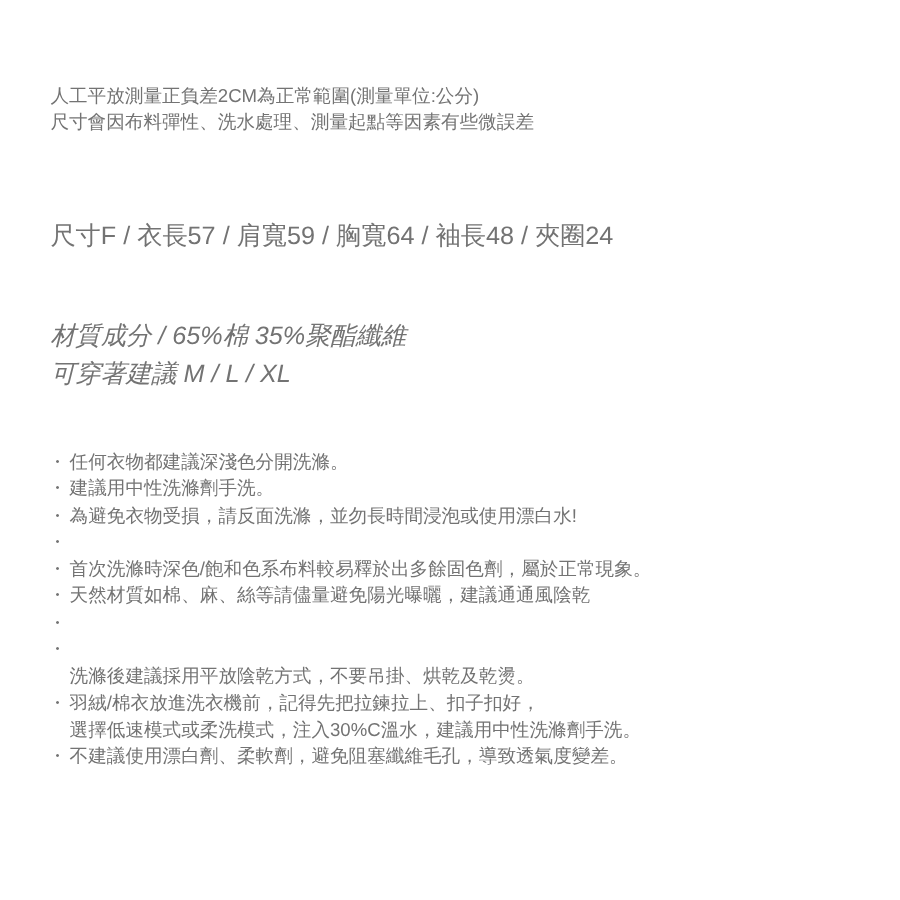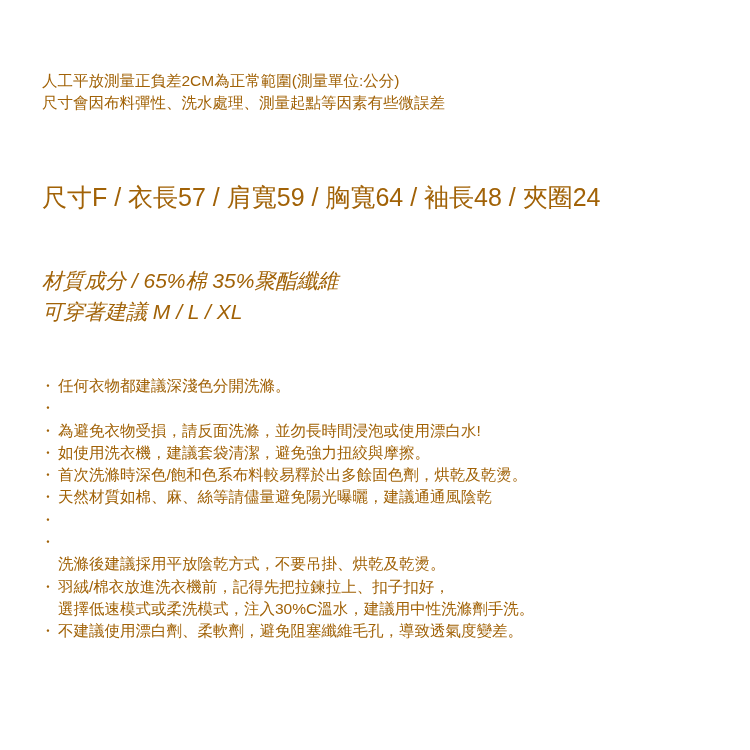--- a/index.html
+++ b/index.html
@@ -7,36 +7,36 @@
     padding: 0;
     background: #ffffff;
   }
   .page {
     position: relative;
     width: 750px;
     height: 750px;
     background: #ffffff;
     overflow: hidden;
     font-family: "Liberation Sans", "DejaVu Sans", sans-serif;
-    color: #a16207;
+    color: #737373;
   }
   .block {
     position: absolute;
     left: 42px;
     right: 20px;
     white-space: nowrap;
   }
   .measure-notes {
     top: 70px;
     font-size: 15.5px;
     line-height: 22.3px;
   }
   .size-line {
     top: 185px;
-    font-size: 25px;
+    font-size: 21px;
     line-height: 24px;
   }
   .material-block {
     top: 265px;
     font-size: 21px;
     line-height: 31px;
     font-style: italic;
   }
   .care-block {
     top: 375px;
@@ -79,32 +79,32 @@
   </div>
 
   <div class="block care-block">
 
     <div class="care-line">
       <span class="bullet-cell">・</span>
       <span class="care-text">任何衣物都建議深淺色分開洗滌。</span>
     </div>
     <div class="care-line">
       <span class="bullet-cell">・</span>
+      <span class="care-text">建議用中性洗滌劑手洗。</span>
     </div>
     <div class="care-line">
       <span class="bullet-cell">・</span>
       <span class="care-text">為避免衣物受損，請反面洗滌，並勿長時間浸泡或使用漂白水!</span>
     </div>
     <div class="care-line">
       <span class="bullet-cell">・</span>
-      <span class="care-text">如使用洗衣機，建議套袋清潔，避免強力扭絞與摩擦。</span>
     </div>
     <div class="care-line">
       <span class="bullet-cell">・</span>
-      <span class="care-text">首次洗滌時深色/飽和色系布料較易釋於出多餘固色劑，烘乾及乾燙。</span>
+      <span class="care-text">首次洗滌時深色/飽和色系布料較易釋於出多餘固色劑，屬於正常現象。</span>
     </div>
     <div class="care-line">
       <span class="bullet-cell">・</span>
       <span class="care-text">天然材質如棉、麻、絲等請儘量避免陽光曝曬，建議通通風陰乾</span>
     </div>
     <div class="care-line">
       <span class="bullet-cell">・</span>
     </div>
     <div class="care-line">
       <span class="bullet-cell">・</span>

